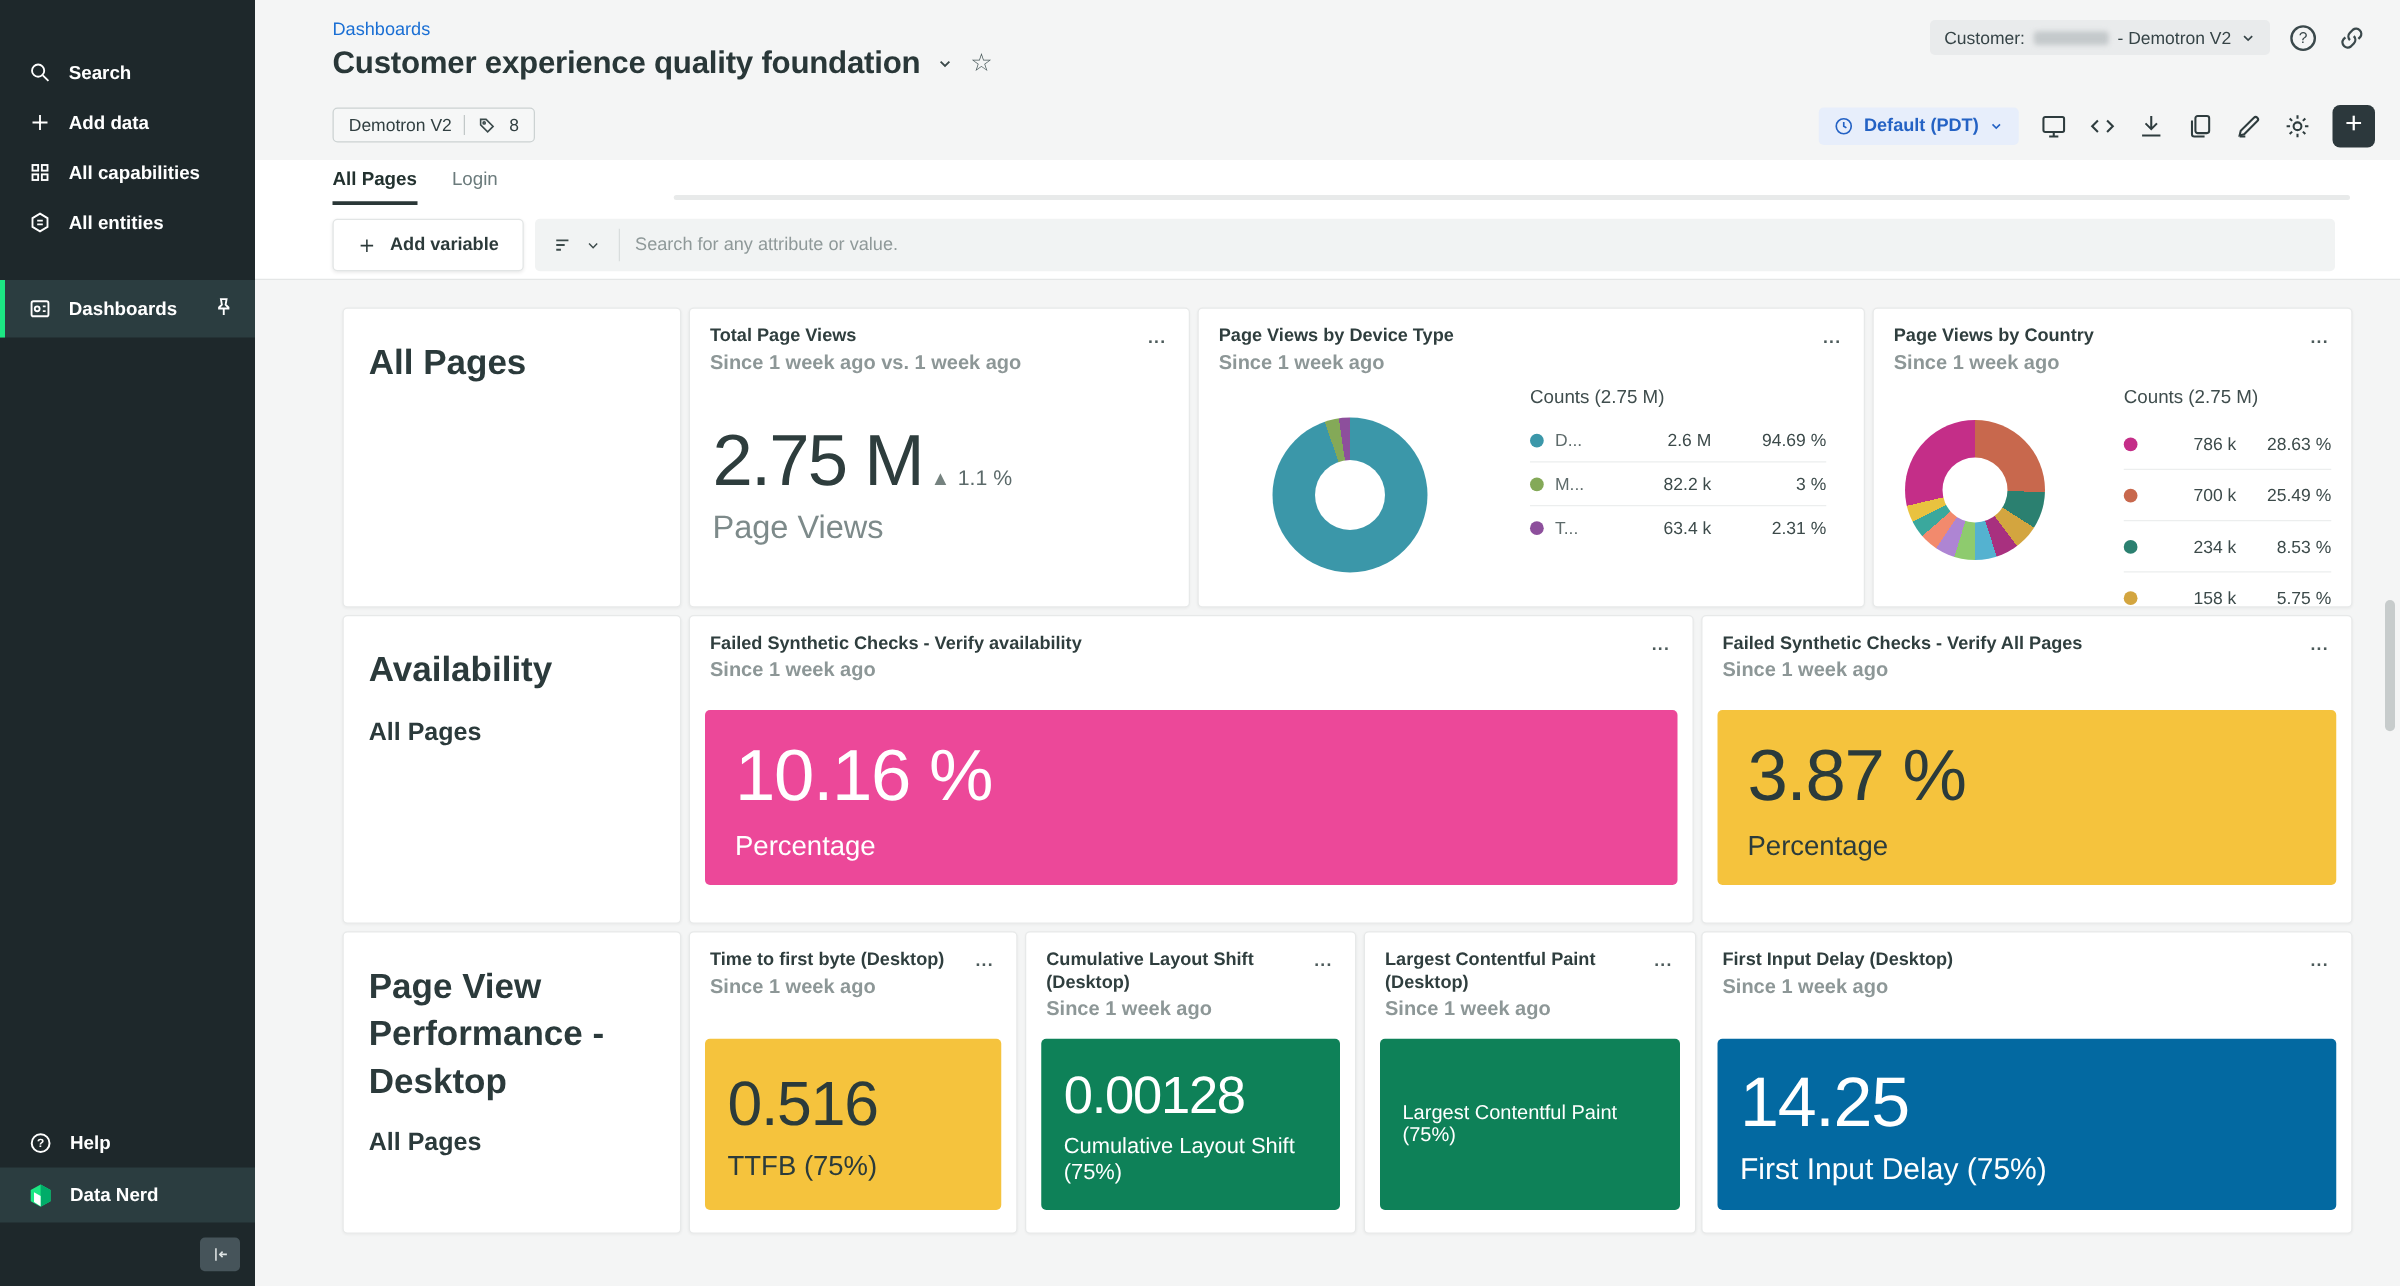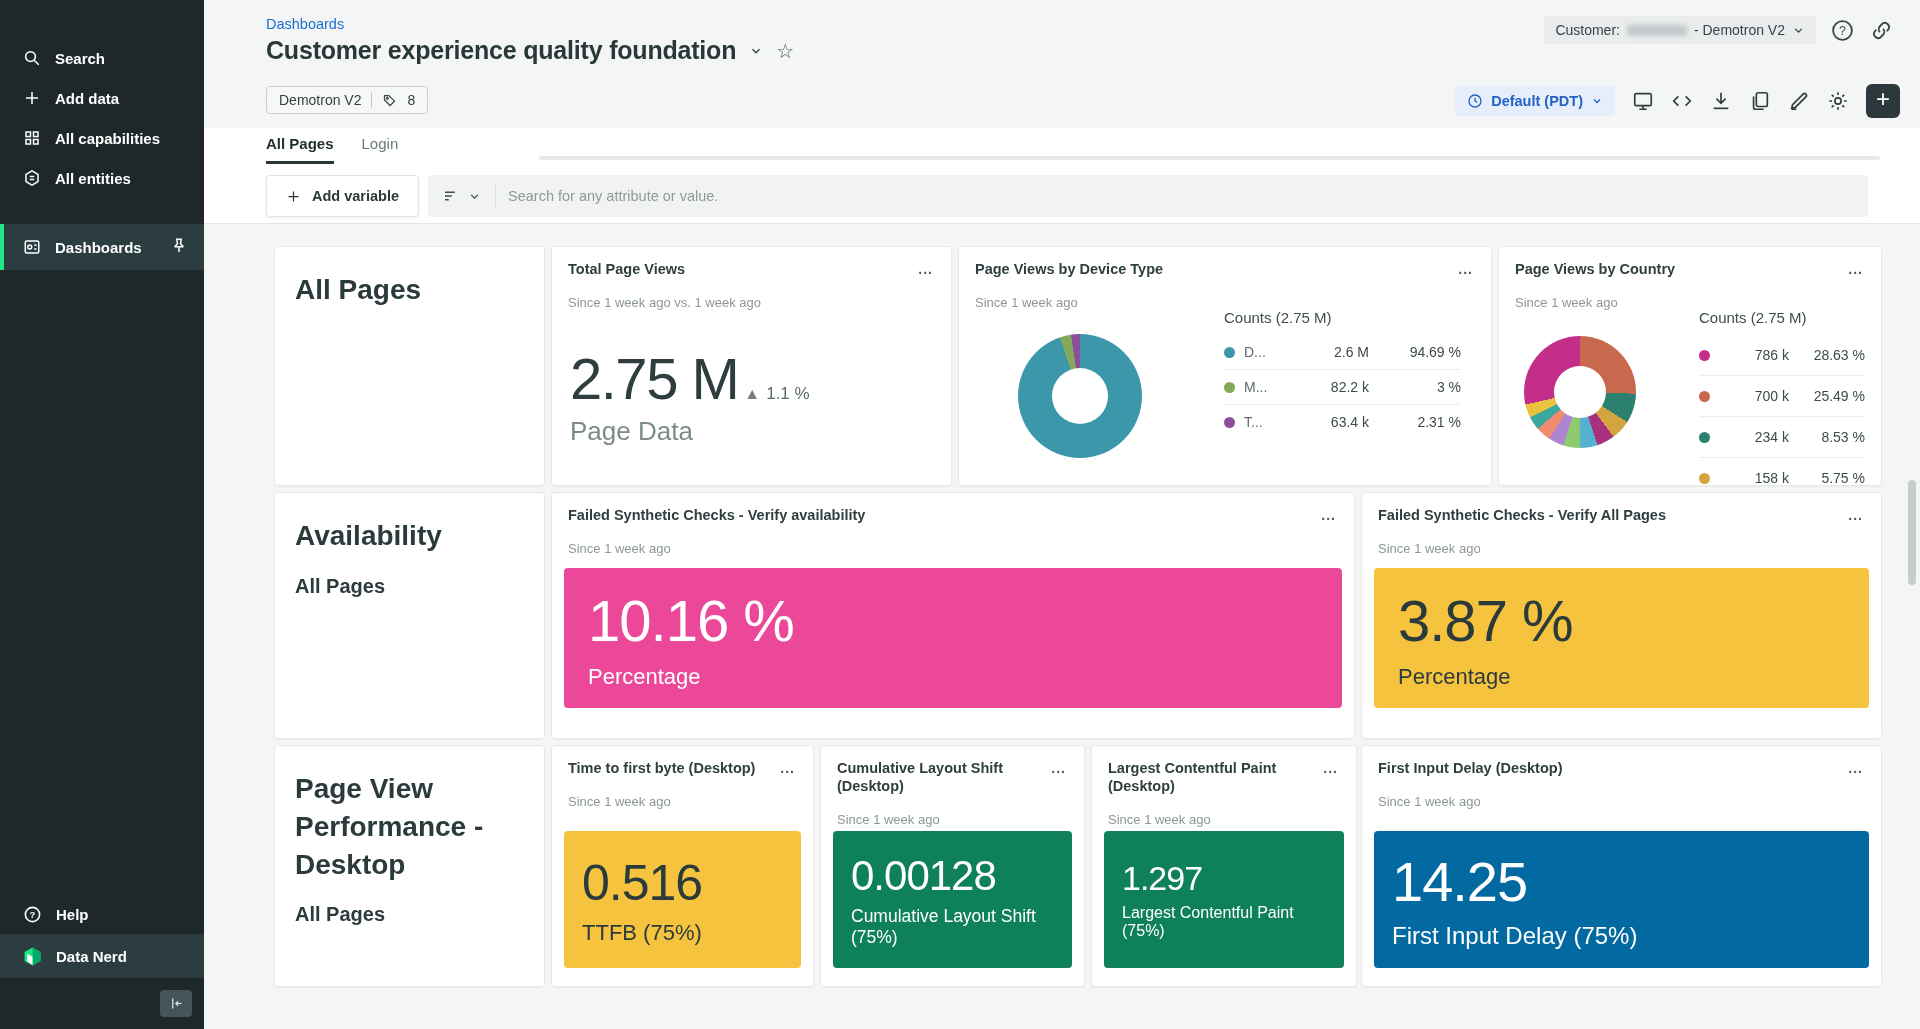--- a/index.html
+++ b/index.html
@@ -50,21 +50,21 @@
   .search-bar{flex:1;background:#f1f3f3;border-radius:4px;display:flex;align-items:center;}
   .filter-btn{display:flex;align-items:center;gap:8px;padding:0 14px;color:#3d4b4b;cursor:pointer;}
   .vdiv{width:1px;height:26px;background:#d9dddd;}
   .search-input{flex:1;background:transparent;border:0;outline:0;font-size:14.5px;color:#333;padding:0 12px;font-family:"Liberation Sans",sans-serif;}
   .search-input::placeholder{color:#8f9999;}
 
   
   .card{position:absolute;background:#fff;border:1px solid #e7e9e9;border-radius:4px;box-shadow:0 1px 2px rgba(0,0,0,.04);overflow:hidden;}
   .card-head{display:flex;align-items:flex-start;padding:13px 16px 0;}
   .card-title{flex:1;font-size:14.5px;font-weight:700;color:#2f3e3e;line-height:1.25;}
-  .card-sub{font-size:13px;font-weight:400;color:#8d9797;margin-top:17px;}
+  .card-sub{font-size:16px;font-weight:700;color:#8d9797;margin-top:3px;}
   .menu-btn{color:#4c5a5a;font-weight:700;letter-spacing:1px;font-size:14px;cursor:pointer;line-height:10px;padding:4px 2px;}
   .sec-label{font-size:28px;font-weight:700;color:#2b3a3b;padding:24px 18px 0 20px;line-height:1.35;}
   .sec-sub{font-size:20px;font-weight:700;color:#2b3a3b;padding:20px 18px 0 20px;}
 
   #card-sec1{left:274px;top:246px;width:269px;height:238px;}
   #card-tpv{left:551px;top:246px;width:399px;height:238px;}
   #card-device{left:958px;top:246px;width:532px;height:238px;}
   #card-country{left:1498px;top:246px;width:382px;height:238px;}
   #card-sec2{left:274px;top:492px;width:269px;height:245px;}
   #card-red{left:551px;top:492px;width:802px;height:245px;}
@@ -364,21 +364,21 @@
         <div class="card-sub">Since 1 week ago vs. 1 week ago</div>
       </div>
       <span class="menu-btn">...</span>
     </div>
     <div class="tpv-body">
       <div class="tpv-valrow">
         <span class="big-num">2.75 M</span>
         <span class="delta-tri">▲</span>
         <span class="delta">1.1 %</span>
       </div>
-      <div class="tpv-label">Page Data</div>
+      <div class="tpv-label">Page Views</div>
     </div>
   </div>
 
   <div class="card" id="card-device">
     <div class="card-head">
       <div class="card-title">
         <div>Page Views by Device Type</div>
         <div class="card-sub">Since 1 week ago</div>
       </div>
       <span class="menu-btn">...</span>
@@ -521,21 +521,20 @@
 
   <div class="card" id="card-lcp">
     <div class="card-head">
       <div class="card-title">
         <div>Largest Contentful Paint (Desktop)</div>
         <div class="card-sub">Since 1 week ago</div>
       </div>
       <span class="menu-btn">...</span>
     </div>
     <div class="bb bb-sm" style="background-color: rgb(14, 129, 88);">
-      <div class="bb-value v-34">1.297</div>
       <div class="bb-label l-16">Largest Contentful Paint (75%)</div>
     </div>
   </div>
 
   <div class="card" id="card-fid">
     <div class="card-head">
       <div class="card-title">
         <div>First Input Delay (Desktop)</div>
         <div class="card-sub">Since 1 week ago</div>
       </div>

